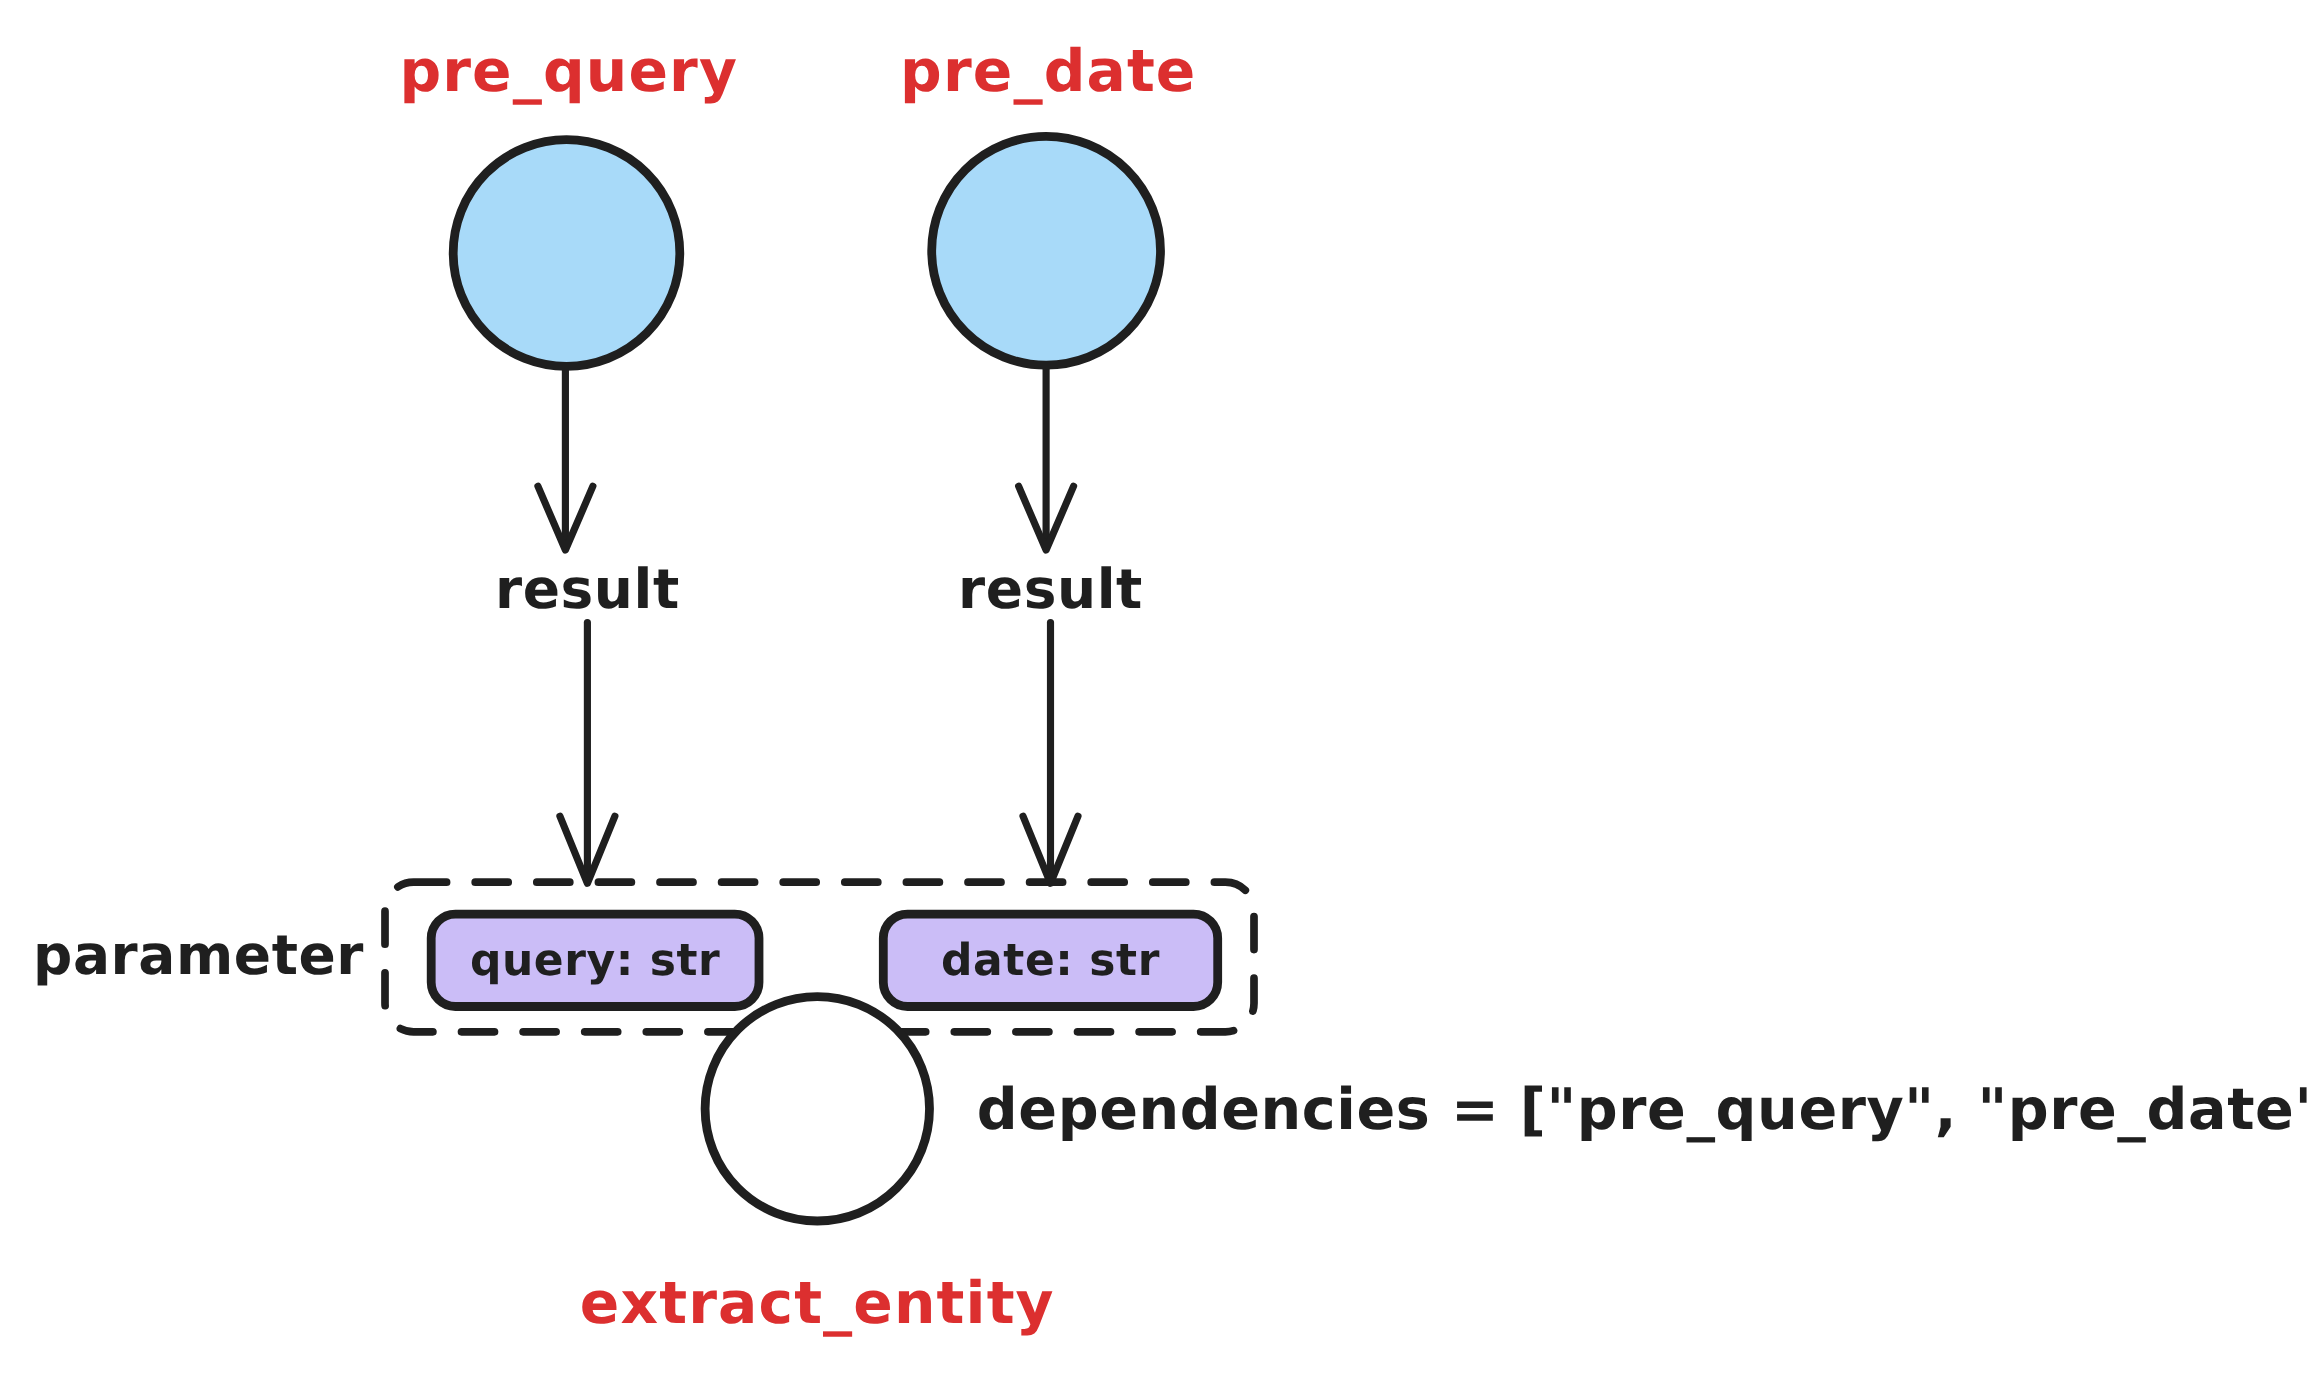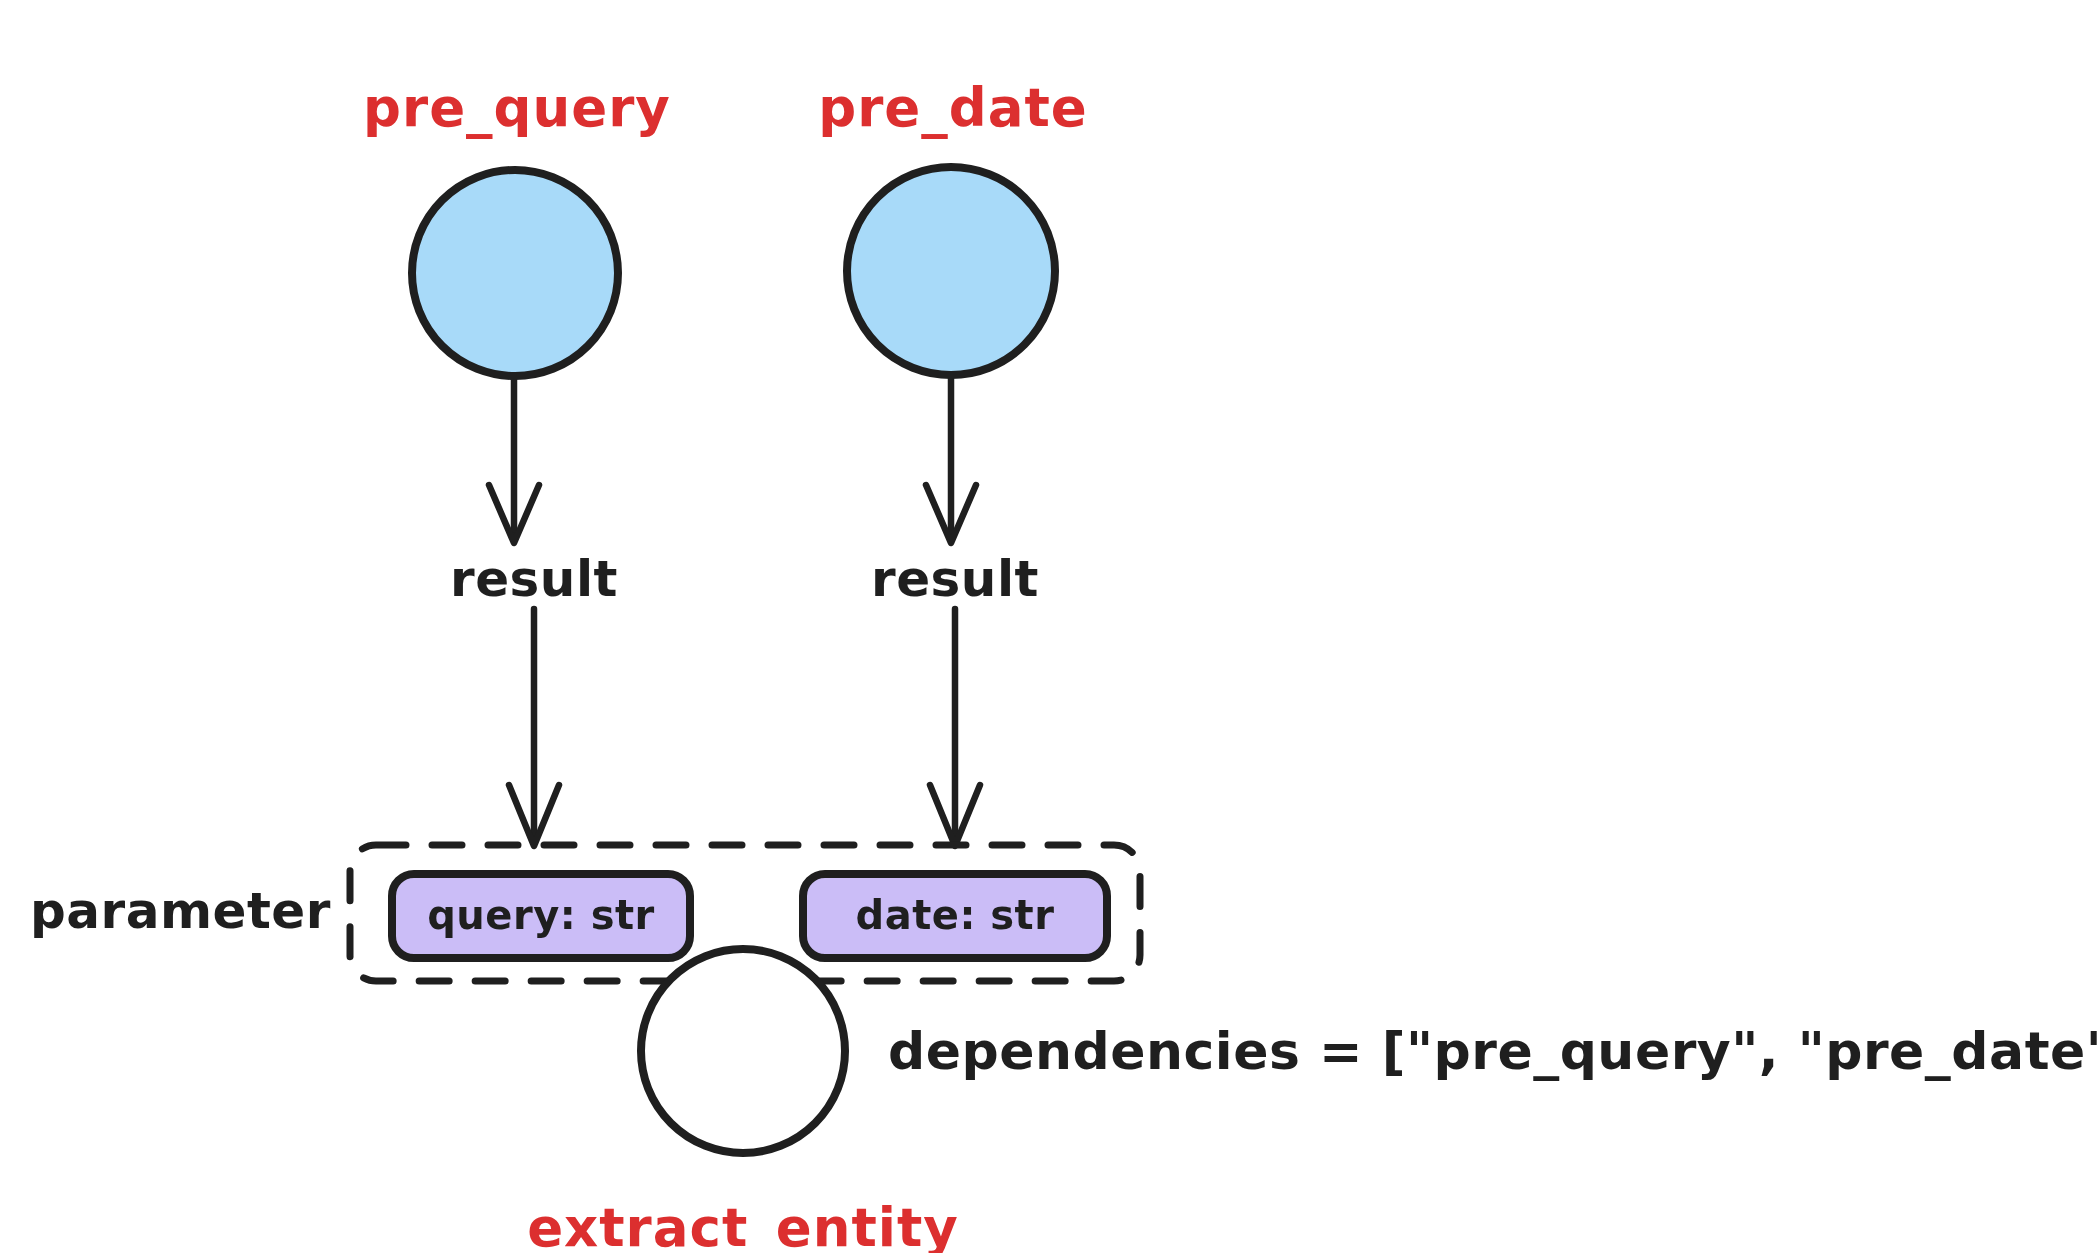--- a/index.html
+++ b/index.html
@@ -11,21 +11,20 @@
     width: 2098px;
     height: 1253px;
     overflow: hidden;
     font-family: "DejaVu Sans", sans-serif;
   }
   #canvas {
     position: relative;
     width: 2098px;
     height: 911px;
     background: #ffffff;
-    margin-top: 43px;
   }
   #canvas svg.layer {
     position: absolute;
     left: 0;
     top: 0;
     width: 2098px;
     height: 1253px;
     overflow: visible;
   }
   

